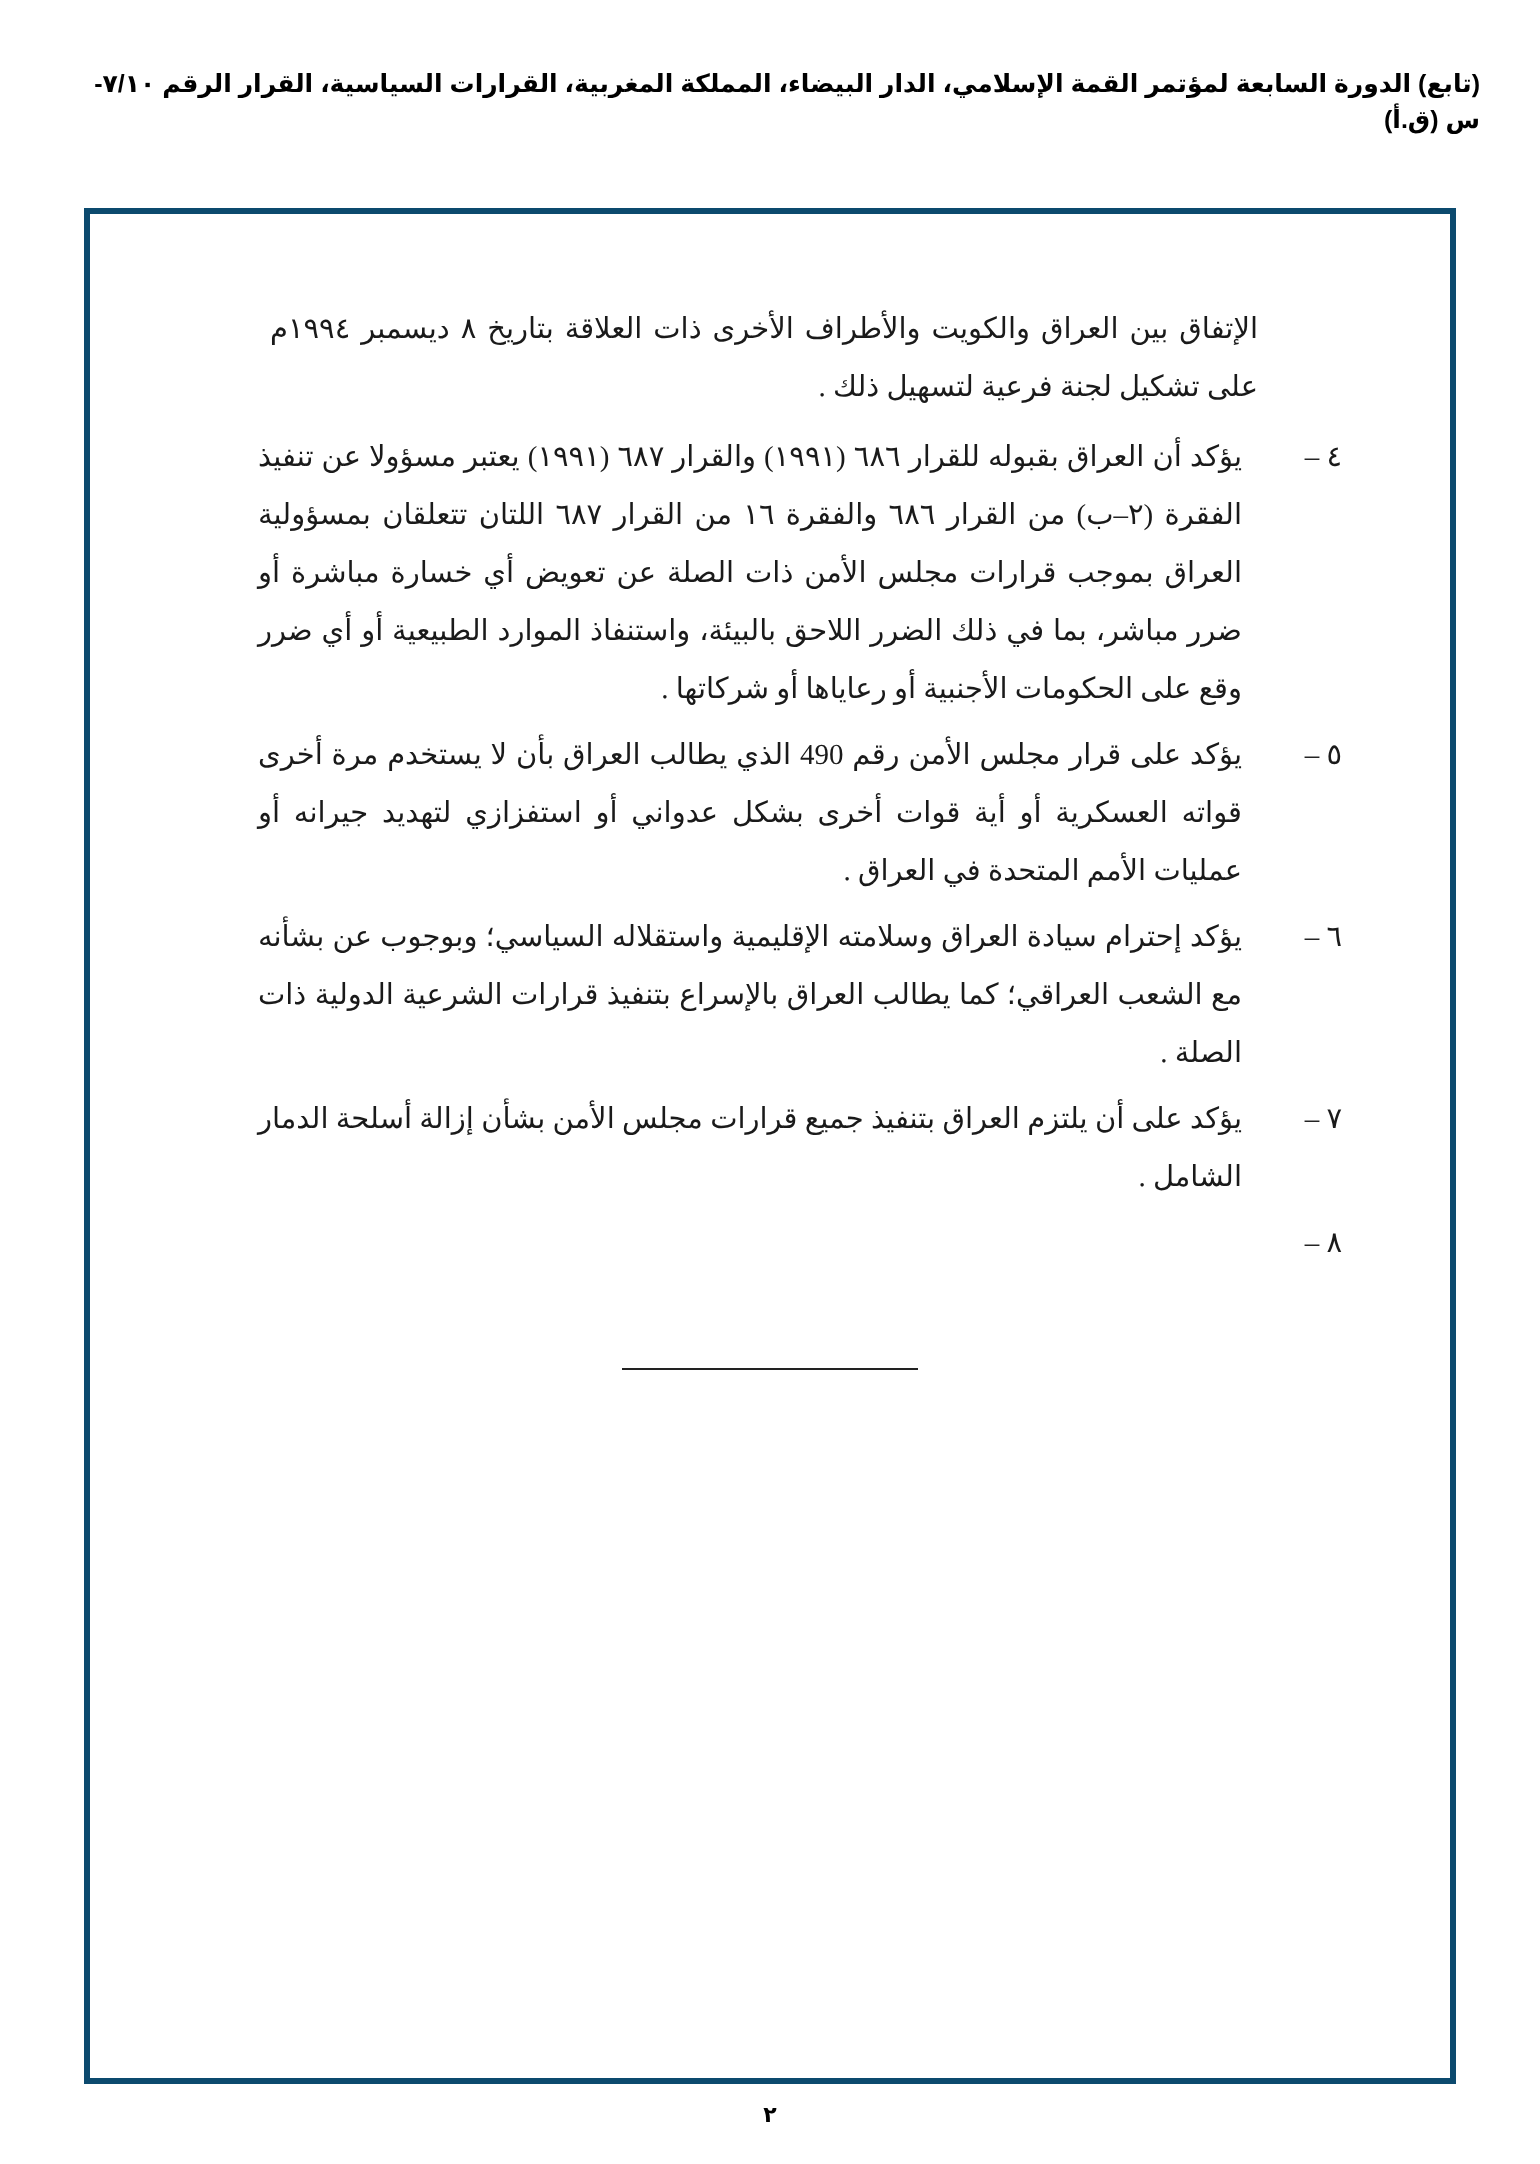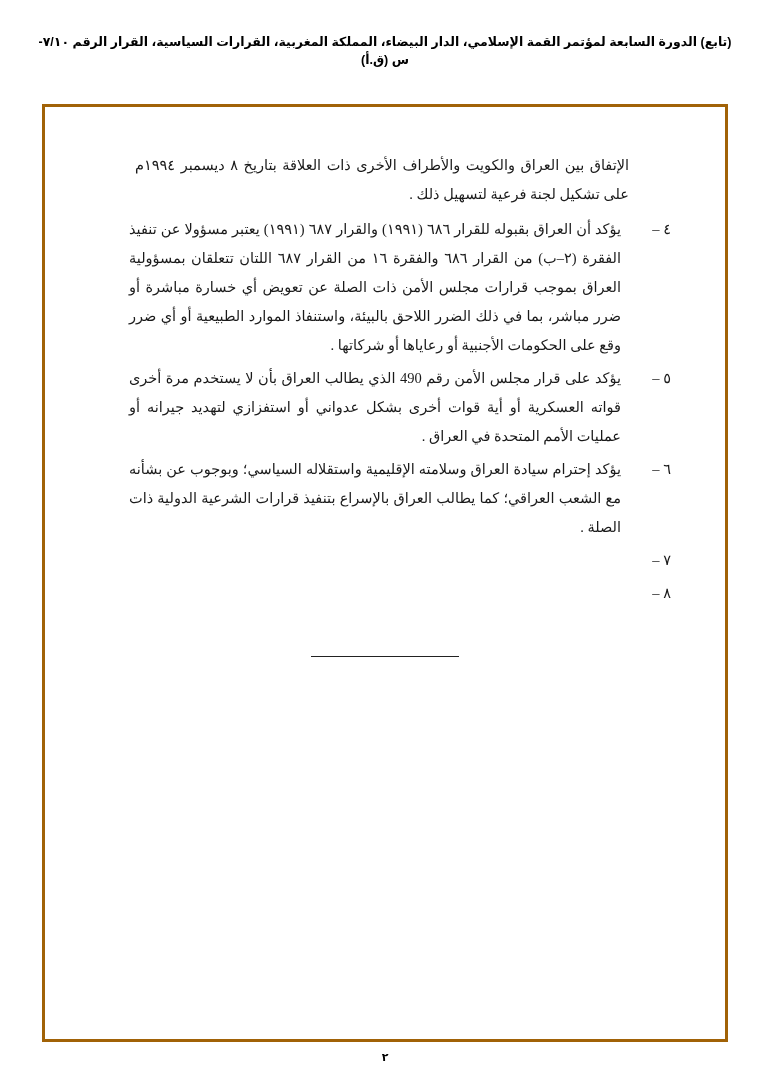--- a/index.html
+++ b/index.html
@@ -20,21 +20,20 @@
     position: absolute;
     inset: 0;
   }
 
   
   .header {
     position: absolute;
     top: 34px;
     left: 0;
     right: 0;
-    text-align: center;
     direction: rtl;
   }
   .header-title {
     font-family: "Liberation Sans", "DejaVu Sans", sans-serif;
     font-weight: bold;
     font-size: 12.5px;
     letter-spacing: 0px;
     color: #000;
     line-height: 1.4;
     padding: 0 30px;
@@ -47,21 +46,21 @@
     color: #000;
   }
 
   
   .frame {
     position: absolute;
     top: 104px;
     left: 42px;
     width: 686px;
     height: 938px;
-    border: 3px solid #a16207;
+    border: 3px solid #0c4a6e;
     box-sizing: border-box;
   }
   .frame-inner {
     position: absolute;
     inset: 0;
     padding: 44px 54px 20px 54px;
     box-sizing: border-box;
   }
 
   
@@ -156,20 +155,21 @@
           <div class="clause-body">يؤكد على قرار مجلس الأمن رقم 490 الذي يطالب العراق بأن لا يستخدم مرة أخرى قواته العسكرية أو أية قوات أخرى بشكل عدواني أو استفزازي لتهديد جيرانه أو عمليات الأمم المتحدة في العراق .</div>
         </div>
 
         <div class="clause">
           <div class="clause-num">٦ –</div>
           <div class="clause-body">يؤكد إحترام سيادة العراق وسلامته الإقليمية واستقلاله السياسي؛ وبوجوب عن بشأنه مع الشعب العراقي؛ كما يطالب العراق بالإسراع بتنفيذ قرارات الشرعية الدولية ذات الصلة .</div>
         </div>
 
         <div class="clause">
           <div class="clause-num">٧ –</div>
+          <div class="clause-body">يؤكد على أن يلتزم العراق بتنفيذ جميع قرارات مجلس الأمن بشأن إزالة أسلحة الدمار الشامل .</div>
         </div>
 
         <div class="clause">
           <div class="clause-num">٨ –</div>
         </div>
 
         <div class="rule-wrap">
           <span class="rule"></span>
         </div>
 

